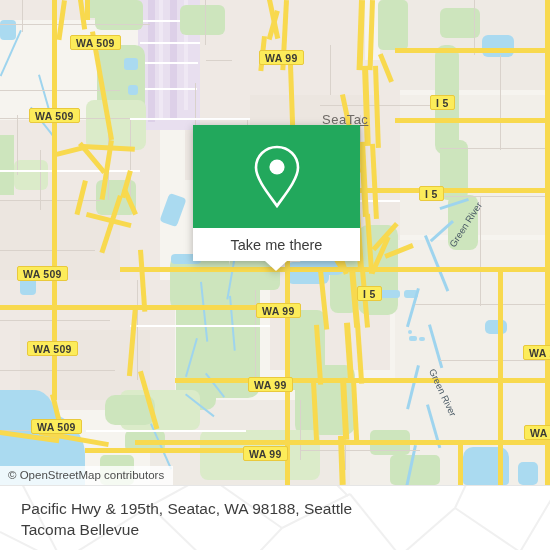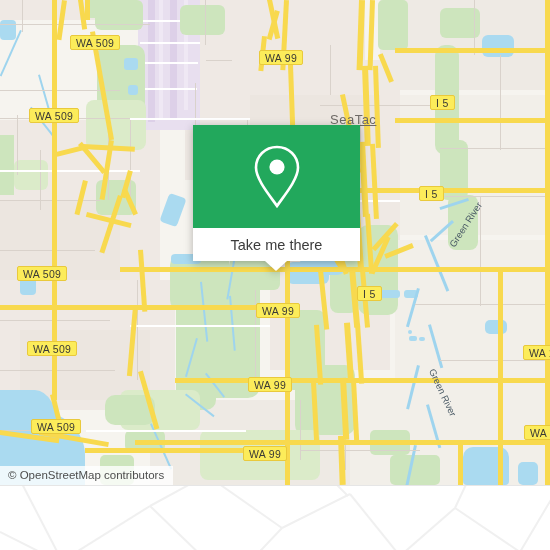--- a/index.html
+++ b/index.html
@@ -69,21 +69,21 @@
   }
 
   
   .shield {
     position: absolute;
     background: #fcec5a;
     border: 1.5px solid #e9c93c;
     border-radius: 2px;
     color: #3a3a36;
     font-size: 10.5px;
-    font-weight: normal;
+    font-weight: bold;
     font-family: "Liberation Sans", sans-serif;
     line-height: 14px;
     height: 15px;
     padding: 0 5px;
     white-space: nowrap;
     letter-spacing: 0.3px;
     box-sizing: border-box;
   }
   .place-label {
     position: absolute;
@@ -423,21 +423,21 @@
     <div class="shield" style="left:17px;top:266px;">WA 509</div>
     <div class="shield" style="left:256px;top:303px;">WA 99</div>
     <div class="shield" style="left:357px;top:286px;">I 5</div>
     <div class="shield" style="left:27px;top:341px;">WA 509</div>
     <div class="shield" style="left:523px;top:345px;">WA 1</div>
     <div class="shield" style="left:248px;top:377px;">WA 99</div>
     <div class="shield" style="left:31px;top:419px;">WA 509</div>
     <div class="shield" style="left:243px;top:446px;">WA 99</div>
     <div class="shield" style="left:524px;top:425px;">WA 1</div>
 
-    <div class="place-label" style="left:330px;top:112px;text-decoration:underline;">SeaTac</div>
+    <div class="place-label" style="left:322px;top:112px;text-decoration:underline;">SeaTac</div>
 
     <div class="river-label" style="left:447px;top:243px;transform:rotate(-57deg);">Green River</div>
     <div class="river-label" style="left:437px;top:367px;transform:rotate(65deg);">Green River</div>
 
     <div id="attribution">© OpenStreetMap contributors</div>
 
     <div id="popup">
       <div id="popup-body">
         <svg width="56" height="70" viewBox="0 0 56 70">
           <path d="M28 5 C16 5 7 14.2 7 25.6 C7 38 22 55 28 64 C34 55 49 38 49 25.6 C49 14.2 40 5 28 5 Z" fill="none" stroke="#ffffff" stroke-width="2.6"></path>
@@ -463,15 +463,16 @@
         <path d="M282 42 L350 8"></path>
         <path d="M350 8 L400 70"></path>
         <path d="M400 70 L455 22"></path>
         <path d="M455 22 L470 -10"></path>
         <path d="M455 22 L520 66"></path>
         <path d="M520 66 L552 12"></path>
         <path d="M0 46 L60 76"></path>
         <path d="M330 -8 L348 10"></path>
       </g>
     </svg>
+    <div id="footer-address">Pacific Hwy &amp; 195th, Seatac, WA 98188, Seattle Tacoma Bellevue</div>
   </div>
 
 </div>
 
 </body></html>

